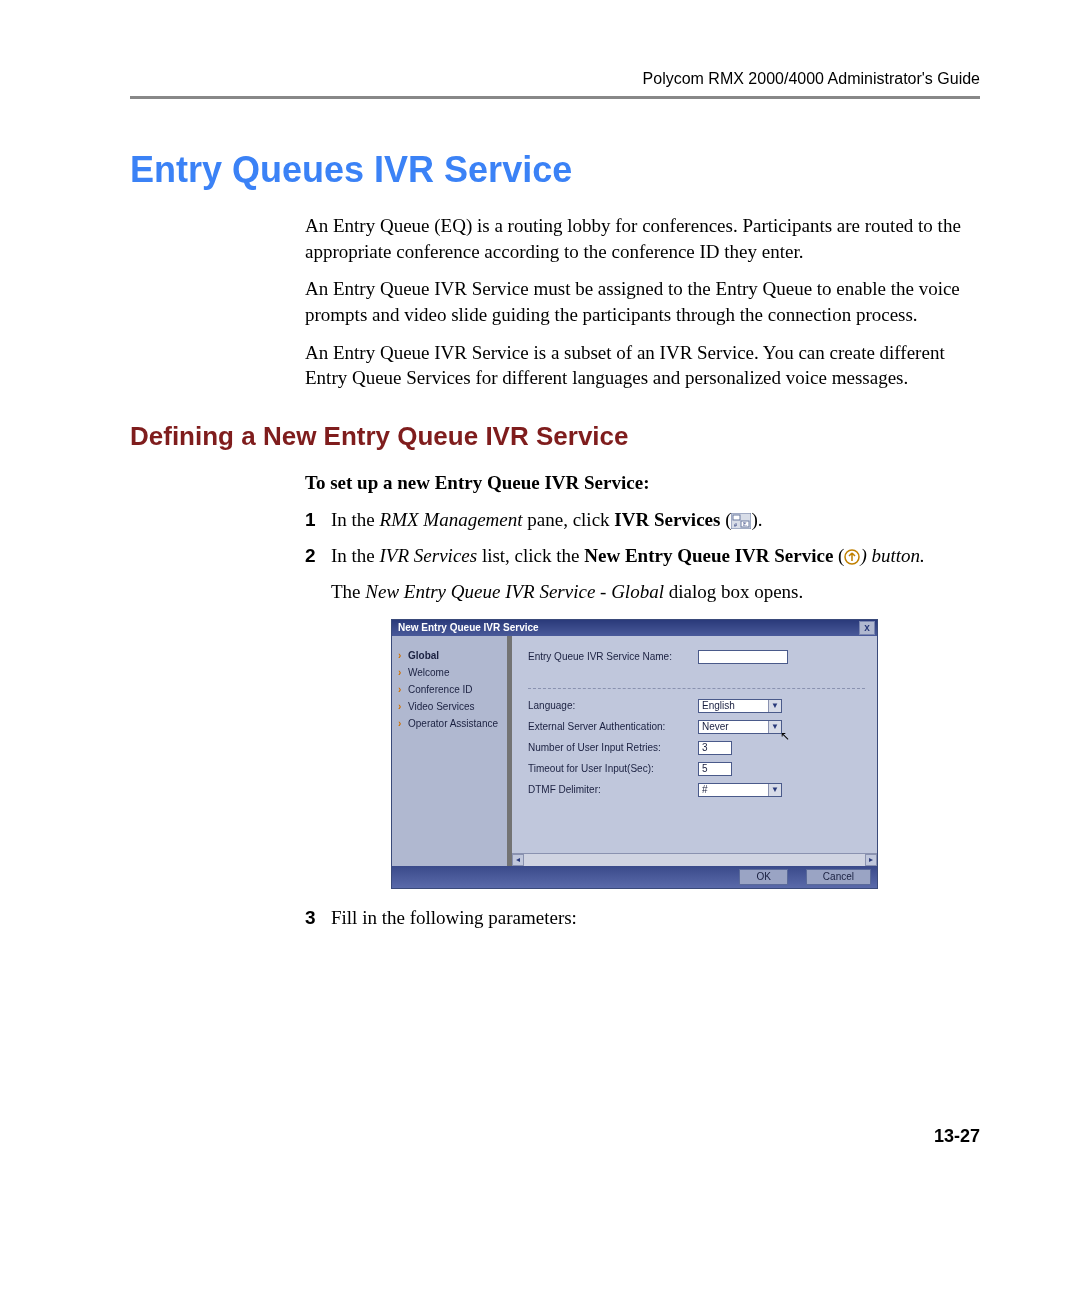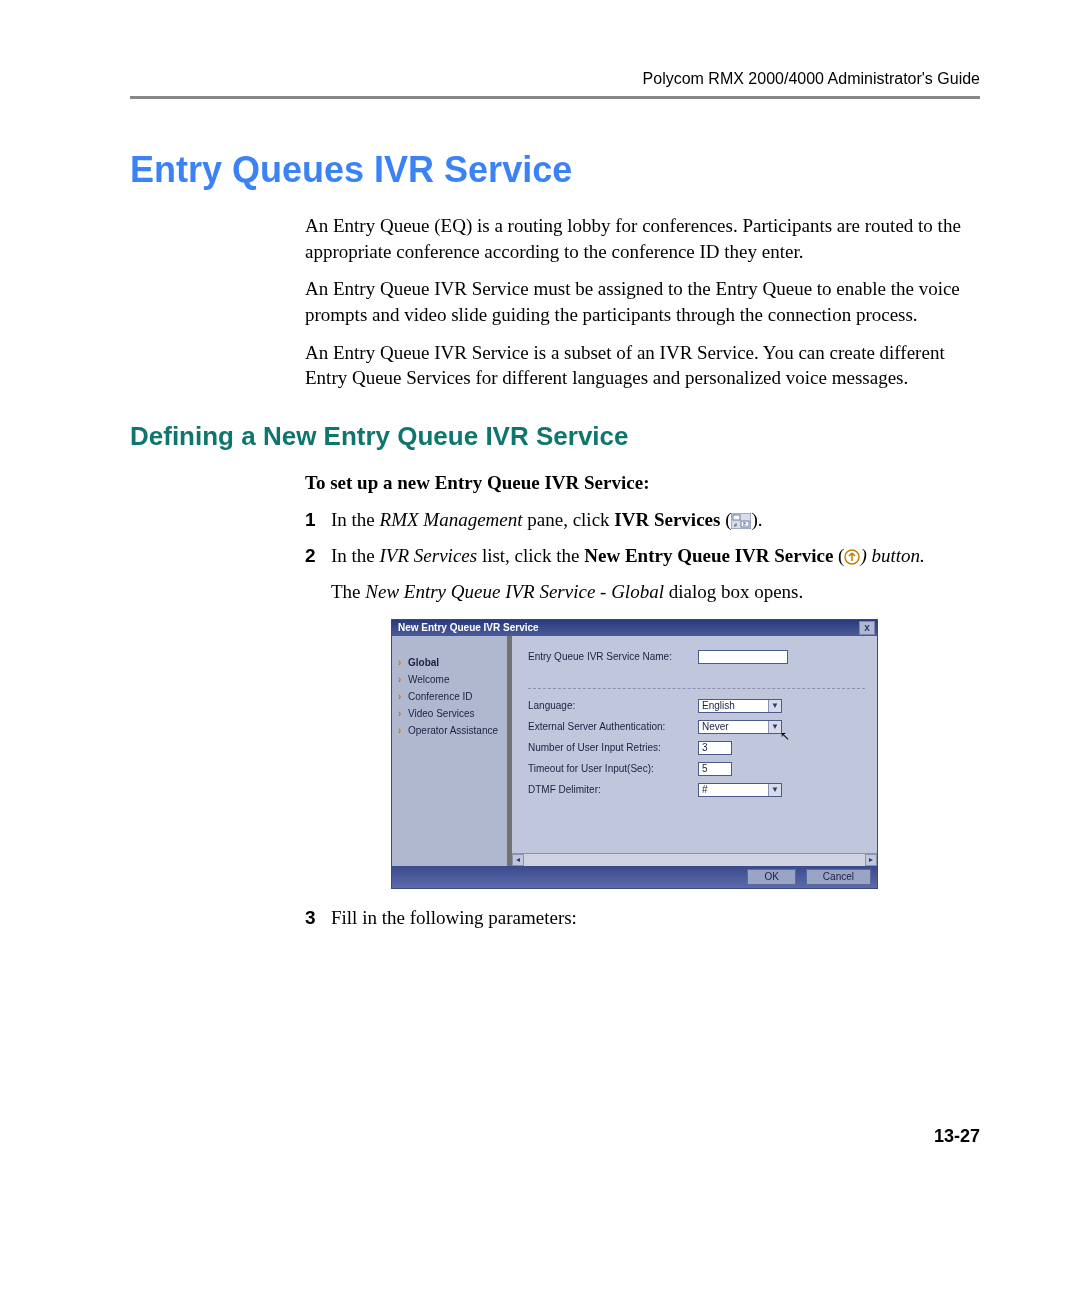--- a/index.html
+++ b/index.html
@@ -39,21 +39,21 @@
     font-size: 19px;
     line-height: 1.35;
   }
   .body-block p {
     margin: 0 0 12px 0;
   }
   h2.sub-heading {
     font-family: Arial, Helvetica, sans-serif;
     font-weight: 800;
     font-size: 26px;
-    color: #0f766e;
+    color: #7f1d1d;
     margin: 30px 0 18px 0;
   }
   .instr-title {
     font-family: "Palatino Linotype", serif;
     font-weight: bold;
     font-size: 19px;
     margin: 0 0 6px 0;
   }
   .step {
     display: flex;
@@ -104,21 +104,21 @@
     text-align: center;
     font-weight: bold;
     border: 1px solid #7a86b0;
   }
   .dlg-body {
     display: flex;
     height: 230px;
   }
   .dlg-nav {
     width: 115px;
-    padding: 20px 6px;
+    padding: 13px 6px;
     box-sizing: border-box;
     background: #b0b8d0;
   }
   .dlg-nav-item {
     margin: 0 0 3px 0;
     white-space: nowrap;
   }
   .dlg-nav-item.active { font-weight: bold; }
   .dlg-nav-arrow {
     color: #d07000;
@@ -204,21 +204,21 @@
     text-align: center;
     color: #2a3a7a;
   }
   .dlg-footer {
     background: linear-gradient(#3a4a8a,#5a6aaa);
     height: 22px;
     display: flex;
     justify-content: flex-end;
     align-items: center;
     padding: 0 6px;
-    gap: 10px;
+    gap: 18px;
   }
   .dlg-btn {
     background: #9aa4c4;
     border: 1px solid #5a6a9a;
     color: #1a2040;
     font-size: 10px;
     padding: 1px 16px;
     height: 16px;
     line-height: 12px;
     box-sizing: border-box;

